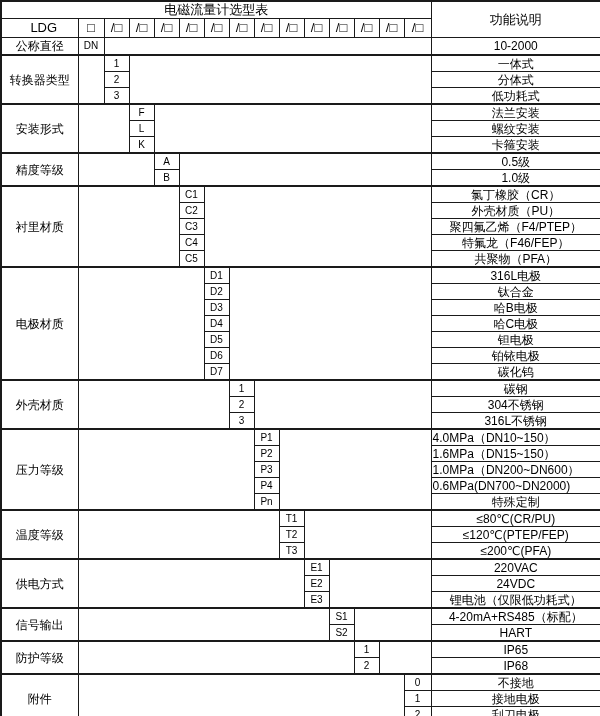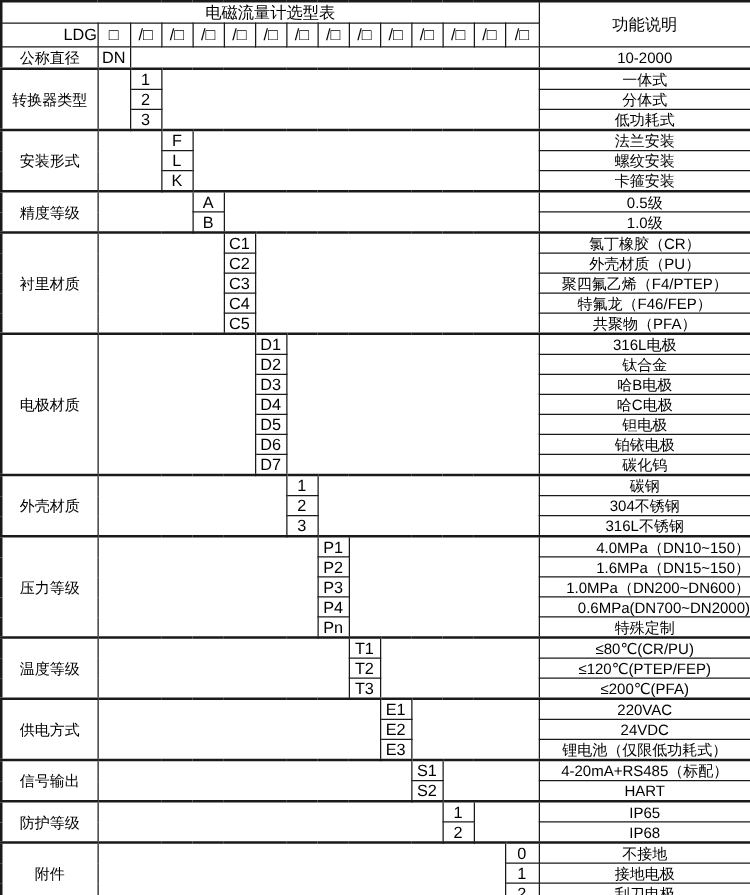--- a/index.html
+++ b/index.html
@@ -4,23 +4,23 @@
 <style>
   html,body{margin:0;padding:0;background:#fff;}
   body{width:600px;font-family:"Liberation Sans","DejaVu Sans",sans-serif;}
   table{border-collapse:collapse;table-layout:fixed;width:600px;border:2px solid #1a1a1a;}
   td{border:1px solid #1a1a1a;padding:0;margin:0;text-align:center;vertical-align:middle;
      font-size:12px;line-height:14px;height:15px;color:#000;overflow:hidden;white-space:nowrap;}
   tr.r-title td{height:16px;font-size:13px;}
   tr.r-model td{height:18px;font-size:13px;}
   tr.r-dn td{height:16px;}
   td.cat{font-size:12px;}
-  td.code{font-size:13px;}
+  td.code{font-size:10px;}
   td.fn{font-size:12px;margin-top:18px;}
-  td.fn.left{text-align:right;padding-left:1px;}
+  td.fn.left{text-align:left;padding-left:1px;}
   td.gs{border-top:2px solid #1a1a1a;}
   td.model-box{letter-spacing:0px;}
 </style>
 </head>
 <body>
 
 <table id="sel-table">
   <colgroup id="cols">
       <col style="width: 77px;">
       <col style="width: 26px;">
@@ -38,21 +38,21 @@
       <col style="width: 25px;">
       <col style="width: 27px;">
       <col style="width: 170px;">
     </colgroup>
   <tbody id="tbody">
       <tr class="r-title">
         <td colspan="15">电磁流量计选型表</td>
         <td rowspan="2">功能说明</td>
       </tr>
       <tr class="r-model">
-        <td style="text-align: right; padding-left: 8px;">LDG</td>
+        <td style="text-align: center; padding-left: 8px;">LDG</td>
         <td class="model-box">□</td>
         <td class="model-box">/□</td>
         <td class="model-box">/□</td>
         <td class="model-box">/□</td>
         <td class="model-box">/□</td>
         <td class="model-box">/□</td>
         <td class="model-box">/□</td>
         <td class="model-box">/□</td>
         <td class="model-box">/□</td>
         <td class="model-box">/□</td>

